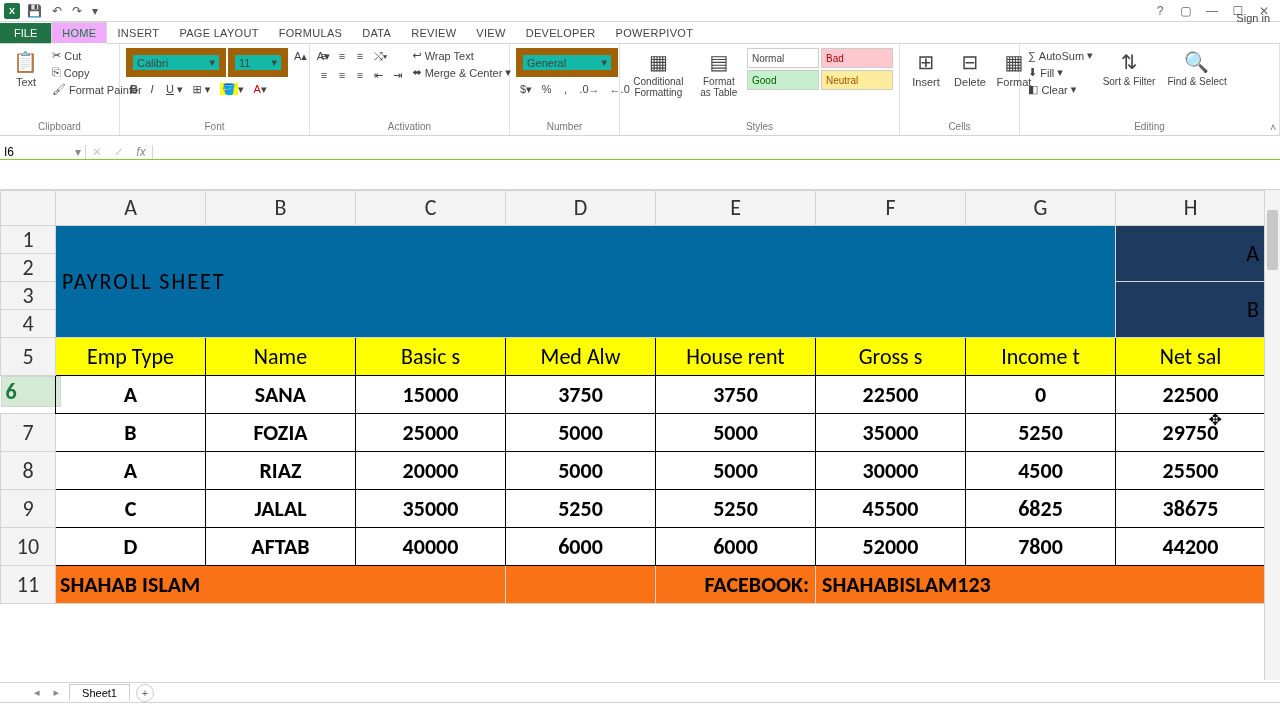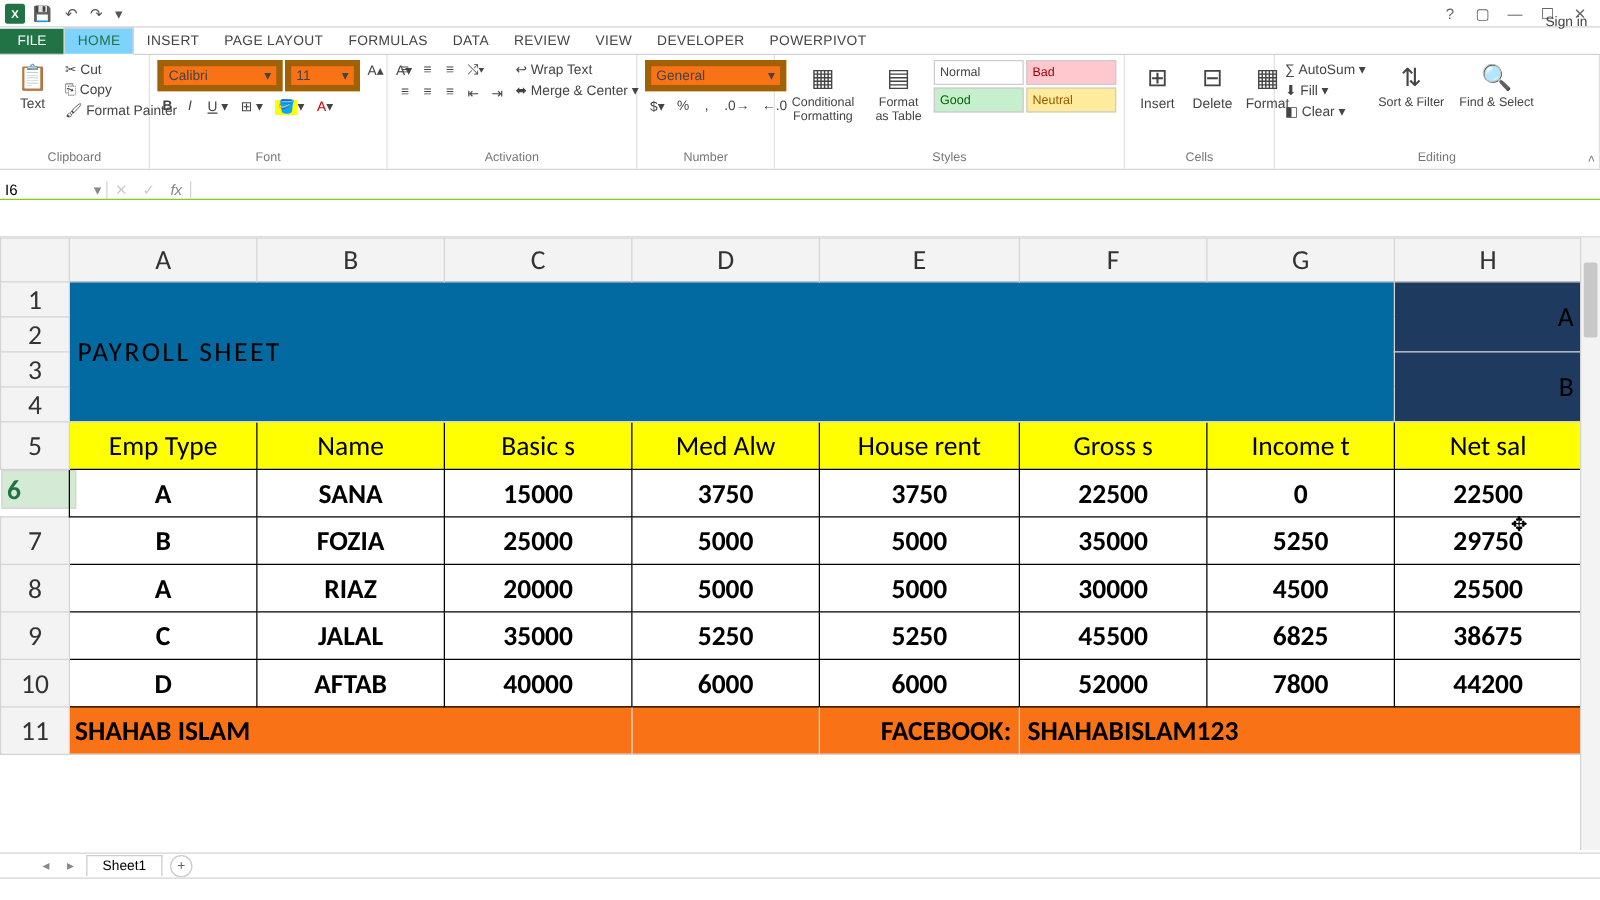--- a/index.html
+++ b/index.html
@@ -11,33 +11,33 @@
 .qat .xlicon { width: 16px; height: 16px; background: #217346; color: #fff; font-size: 9px; display:flex; align-items:center; justify-content:center; border-radius:2px; font-weight:bold;}
 .qat span { font-size: 12px; color: #555; padding: 0 3px; cursor:pointer;}
 .title-center { position:absolute; left:0; right:0; text-align:center; color:#666; font-size:12px; pointer-events:none;}
 .winctrl { margin-left:auto; display:flex; gap:2px; padding-right:4px;}
 .winctrl span { width: 24px; text-align:center; color:#666; font-size:12px; cursor:pointer;}
 
 
 .ribtabs { height: 22px; display:flex; align-items:flex-end; font-size: 11px; border-bottom: 1px solid #d4d4d4;}
 .filetab { background:#217346; color:#fff; padding: 4px 14px; font-size: 11px; cursor:pointer;}
 .rtab { padding: 4px 10px; color:#444; cursor:pointer; text-transform:uppercase; letter-spacing:0.3px;}
-.rtab.active { color:#217346; border:1px solid #d4d4d4; border-bottom:1px solid #fff; margin-bottom:-1px; background:#7dd3fc;}
+.rtab.active { color:#217346; border:1px solid #d4d4d4; border-bottom:1px solid #fff; margin-bottom:-1px; background:#f0abfc;}
 .signin { margin-left:auto; padding: 19px 10px; color:#444;text-align:center;}
 
 
 .ribbon { height: 92px; background:#fff; border-bottom:1px solid #d4d4d4; display:flex; font-size:11px; color:#444; position:relative;}
 .rgroup { border-right:1px solid #e1e1e1; padding: 2px 6px; display:flex; flex-direction:column; justify-content:space-between;}
 .rgroup .glabel { text-align:center; font-size:10px; color:#777; padding-bottom:1px;}
 .ctrls { display:flex; gap:4px; flex:1; align-items:flex-start; padding-top:2px;}
 .vstack { display:flex; flex-direction:column; gap:2px;}
 .bigbtn { display:flex; flex-direction:column; align-items:center; gap:2px; padding:2px 4px; cursor:pointer; min-width:40px;}
 .bigbtn .ic { font-size:20px; }
 .smrow { display:flex; align-items:center; gap:3px; padding:1px 2px; cursor:pointer; white-space:nowrap;}
-.sel { border:5px solid #a16207; background:#f97316; padding:1px 4px; min-width:60px; font-size:11px; display:flex; justify-content:space-between; align-items:center;}
+.sel { border:7px solid #a16207; background:#14b8a6; padding:1px 4px; min-width:60px; font-size:11px; display:flex; justify-content:space-between; align-items:center;}
 .togb { border:1px solid transparent; padding:1px 3px; cursor:pointer; min-width:16px; text-align:center;}
 .styles-gallery { display:grid; grid-template-columns: repeat(2, 72px); grid-auto-rows: 20px; gap:2px; }
 .stylecell { border:1px solid #ccc; font-size:10px; display:flex; align-items:center; padding-left:4px;}
 .collapse-caret { position:absolute; right:4px; bottom:2px; font-size:10px; color:#777; cursor:pointer;}
 
 
 .fxbar { height: 24px; border-bottom:1px solid #84cc16; display:flex; align-items:flex-end; font-size:12px;}
 .namebox { width:86px; border-right:1px solid #d4d4d4; display:flex; align-items:center; padding:0 4px; justify-content:space-between;}
 .fxbtns { display:flex; align-items:center; border-right:1px solid #d4d4d4;}
 .fxbtns span { width:22px; text-align:center; color:#888; cursor:pointer;}
@@ -183,21 +183,21 @@
             <span>Wrap Text</span>
           </div>
         <div class="smrow"><span>⬌</span><span>Merge &amp; Center</span> ▾</div>
       </div>
     </div>
     <div class="glabel">Activation</div>
   </div>
 
   <div class="rgroup" style="width:110px">
     <div class="ctrls" style="flex-direction:column;gap:4px;">
-      <div class="sel" style="width:113px">
+      <div class="sel" style="width:102px">
           <span>General</span>
           <span>▾</span>
         </div>
       <div style="display:flex;gap:2px;">
         <div class="togb">$▾</div>
         <div class="togb">%</div>
         <div class="togb">,</div>
         <div class="togb">.0→</div>
         <div class="togb">←.0</div>
       </div>

